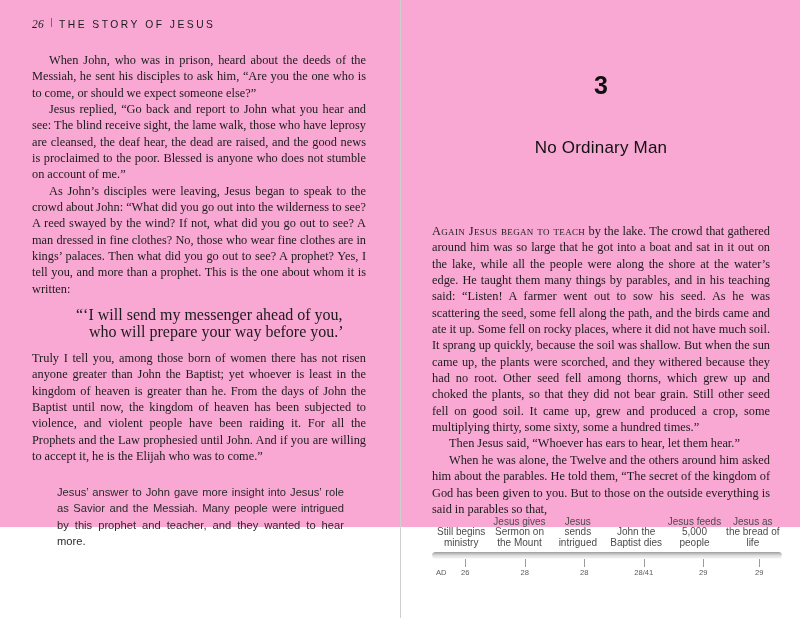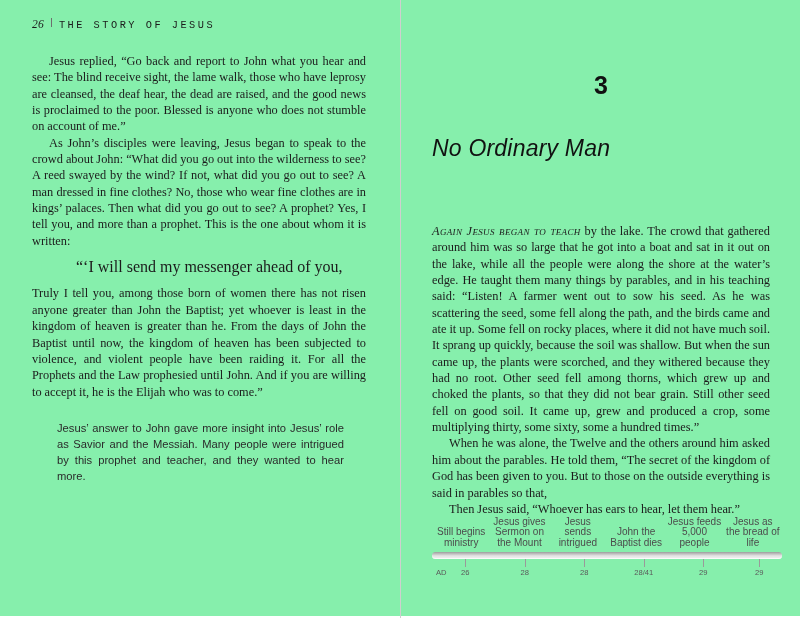--- a/index.html
+++ b/index.html
@@ -12,23 +12,23 @@
     height: 618px;
     overflow: hidden;
     font-family: "Liberation Serif", "DejaVu Serif", serif;
     color: #1b1b1b;
     -webkit-font-smoothing: antialiased;
   }
 
   .spread {
     position: relative;
     width: 800px;
-    height: 616px;
+    height: 527px;
     display: flex;
-    background: #86efac;
+    background: #f9a8d4;
   }
 
   
   .gutter {
     position: absolute;
     left: 400px;
     top: 0;
     width: 1px;
     height: 618px;
     background: #cfcfcf;
@@ -62,21 +62,21 @@
   }
   .rule-mark {
     display: inline-block;
     width: 1px;
     height: 9px;
     background: #6e6e6e;
     position: relative;
     top: -1px;
   }
   .head-title {
-    font-family: Liberation Mono, monospace;
+    font-family: Liberation Sans, sans-serif;
     font-size: 10.3px;
     letter-spacing: 2.5px;
     color: #1b1b1b;
   }
 
   p.body {
     margin: 0;
     font-size: 12.35px;
     line-height: 16.35px;
     text-align: justify;
@@ -117,37 +117,35 @@
     margin: 53px 0 0 0;
     text-align: center;
     font-family: "Liberation Sans", "DejaVu Sans", sans-serif;
     font-weight: bold;
     font-size: 25px;
     color: #111111;
     letter-spacing: 0;
   }
   .chap-title {
     margin: 35px 0 0 0;
-    text-align: left;
+    text-align: center;
     font-family: "Liberation Sans", "DejaVu Sans", sans-serif;
     font-weight: normal;
-    font-size: 23px;
+    font-size: 17px;
     line-height: 26px;
     color: #111111;
     letter-spacing: 0.2px;
-    font-style: italic;
   }
 
   .right-body {
     margin-top: 62px;
   }
   .smallcaps {
     font-variant: small-caps;
     letter-spacing: 0.35px;
-    font-style: italic;
   }
 
   
   .timeline {
     position: absolute;
     left: 32px;
     right: 18px;
     bottom: 38px;
   }
   .tl-labels {
@@ -214,41 +212,43 @@
   <div class="gutter"></div>
 
   <div class="page page-left">
 
     <div class="running-head">
       <span class="folio">26</span>
       <span class="rule-mark"></span>
       <span class="head-title">THE STORY OF JESUS</span>
     </div>
 
+    <p class="body">When John, who was in prison, heard about the deeds of the Messiah, he sent his disciples to ask him, “Are you the one who is to come, or should we expect someone else?”</p>
     <p class="body">Jesus replied, “Go back and report to John what you hear and see: The blind receive sight, the lame walk, those who have leprosy are cleansed, the deaf hear, the dead are raised, and the good news is proclaimed to the poor. Blessed is anyone who does not stumble on account of me.”</p>
     <p class="body">As John’s disciples were leaving, Jesus began to speak to the crowd about John: “What did you go out into the wilderness to see? A reed swayed by the wind? If not, what did you go out to see? A man dressed in fine clothes? No, those who wear fine clothes are in kings’ palaces. Then what did you go out to see? A prophet? Yes, I tell you, and more than a prophet. This is the one about whom it is written:</p>
 
     <div class="verse">
       <p class="vline">“‘I will send my messenger ahead of you,</p>
+      <p class="vline indent2">who will prepare your way before you.’</p>
     </div>
 
     <p class="body noindent">Truly I tell you, among those born of women there has not risen anyone greater than John the Baptist; yet whoever is least in the kingdom of heaven is greater than he. From the days of John the Baptist until now, the kingdom of heaven has been subjected to violence, and violent people have been raiding it. For all the Prophets and the Law prophesied until John. And if you are willing to accept it, he is the Elijah who was to come.”</p>
 
     <p class="note">Jesus’ answer to John gave more insight into Jesus’ role as Savior and the Messiah. Many people were intrigued by this prophet and teacher, and they wanted to hear more.</p>
   </div>
 
   <div class="page page-right">
 
     <div class="chap-num">3</div>
     <h1 class="chap-title">No Ordinary Man</h1>
 
     <div class="right-body">
       <p class="body noindent"><span class="smallcaps">Again Jesus began to teach</span><span> by the lake. The crowd that gathered around him was so large that he got into a boat and sat in it out on the lake, while all the people were along the shore at the water’s edge. He taught them many things by parables, and in his teaching said: “Listen! A farmer went out to sow his seed. As he was scattering the seed, some fell along the path, and the birds came and ate it up. Some fell on rocky places, where it did not have much soil. It sprang up quickly, because the soil was shallow. But when the sun came up, the plants were scorched, and they withered because they had no root. Other seed fell among thorns, which grew up and choked the plants, so that they did not bear grain. Still other seed fell on good soil. It came up, grew and produced a crop, some multiplying thirty, some sixty, some a hundred times.”</span></p>
+      <p class="body">Then Jesus said, “Whoever has ears to hear, let them hear.”</p>
       <p class="body">When he was alone, the Twelve and the others around him asked him about the parables. He told them, “The secret of the kingdom of God has been given to you. But to those on the outside everything is said in parables so that,</p>
-      <p class="body">Then Jesus said, “Whoever has ears to hear, let them hear.”</p>
     </div>
 
     <div class="timeline">
       <div class="tl-labels">
           <div class="tl-label">Still begins ministry</div>
           <div class="tl-label">Jesus gives Sermon on the Mount</div>
           <div class="tl-label">Jesus sends intrigued</div>
           <div class="tl-label">John the Baptist dies</div>
           <div class="tl-label">Jesus feeds 5,000 people</div>
           <div class="tl-label">Jesus as the bread of life</div>

